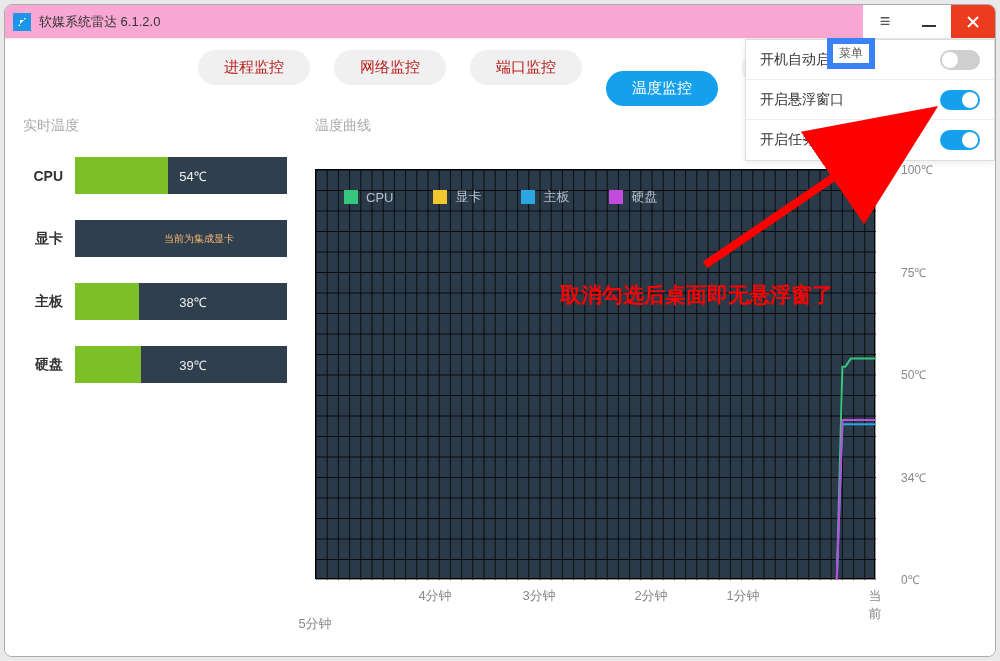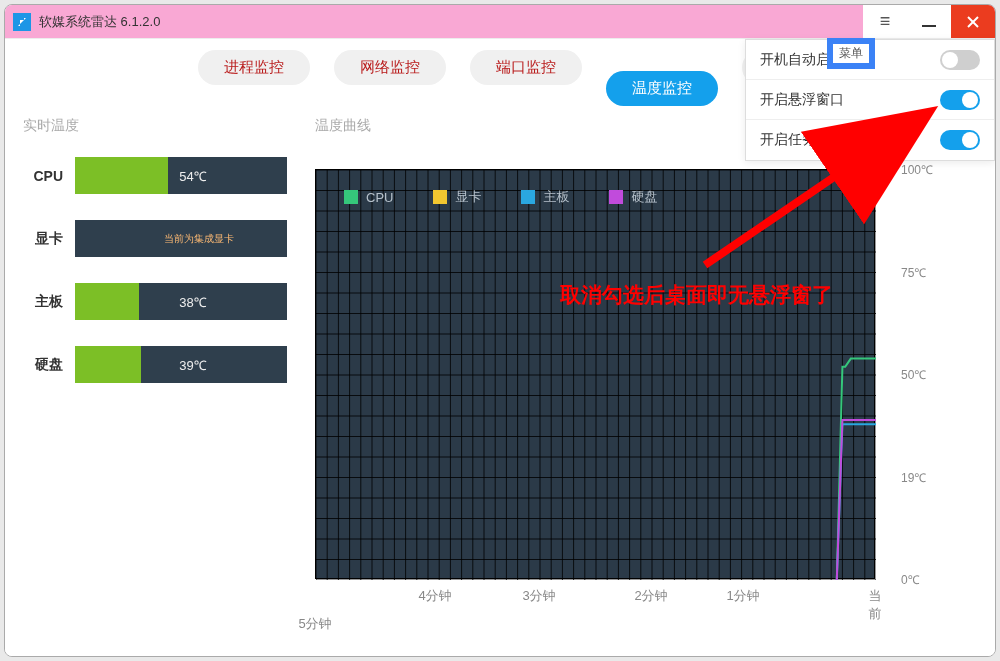--- a/index.html
+++ b/index.html
@@ -231,21 +231,21 @@
                 <span>主板</span>
               </div>
               <div class="leg-item">
                 <div class="leg-sw" style="background: rgb(193, 75, 220);"></div>
                 <span>硬盘</span>
               </div>
             </div>
         </div>
         <div class="yaxis" id="yaxis">
             <div class="ytick" style="top: 410px;">0℃</div>
-            <div class="ytick" style="top: 307.5px;">19℃</div>
+            <div class="ytick" style="top: 307.5px;">34℃</div>
             <div class="ytick" style="top: 205px;">50℃</div>
             <div class="ytick" style="top: 102.5px;">75℃</div>
             <div class="ytick" style="top: 0px;">100℃</div>
           </div>
         <div class="xaxis" id="xaxis">
             <div class="xtick" style="left: 0px; margin-top: 28px;">5分钟</div>
             <div class="xtick" style="left: 120px;">4分钟</div>
             <div class="xtick" style="left: 224px;">3分钟</div>
             <div class="xtick" style="left: 336px;">2分钟</div>
             <div class="xtick" style="left: 428px;">1分钟</div>

